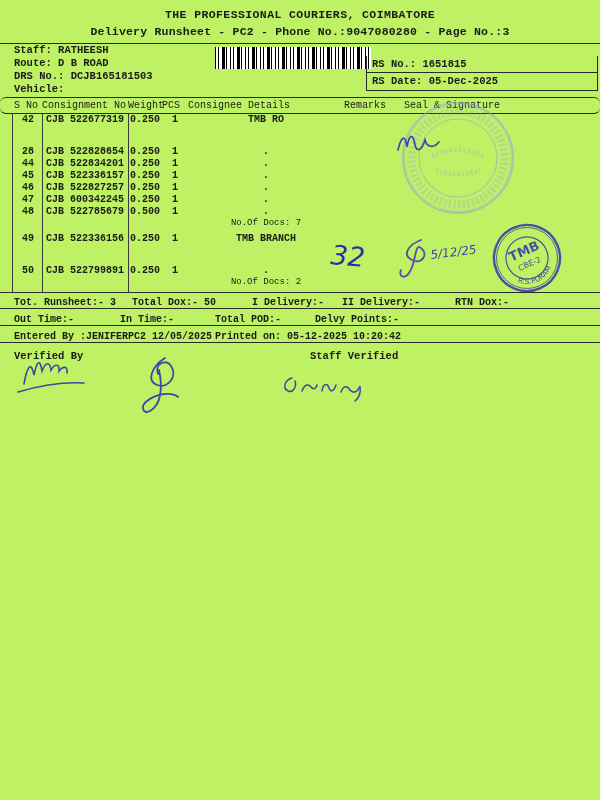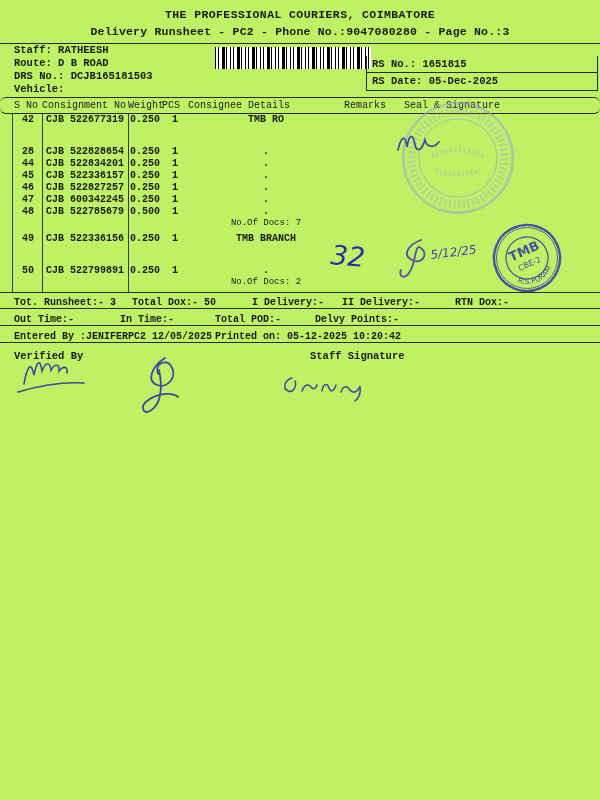--- a/index.html
+++ b/index.html
@@ -209,21 +209,21 @@
     <span>Delvy Points:-</span>
   </div>
 
   <div class="sumrow under">
     <span class="w201">Entered By :JENIFERPC2 12/05/2025</span>
     <span>Printed on: 05-12-2025 10:20:42</span>
   </div>
 
   <div class="verify">
     <span class="w296">Verified By</span>
-    <span>Staff Signature</span>
+    <span>Staff Verified</span>
   </div>
 
   <svg class="overlay" width="600" height="800" viewBox="0 0 600 800">
 
     <g fill="none" stroke="#9a9ede" opacity="0.55">
       <circle cx="458" cy="158" r="55" stroke-width="2"></circle>
       <circle cx="458" cy="158" r="53.5" stroke-width="0.7"></circle>
       <circle cx="458" cy="158" r="39" stroke-width="1.1"></circle>
       <circle cx="458" cy="158" r="46.5" stroke-width="8" stroke-dasharray="2.5 2.2" opacity="0.55"></circle>
       <path d="M 432,156 q 26,-12 52,0" stroke-width="5" stroke-dasharray="2.6 2" opacity="0.5"></path>

